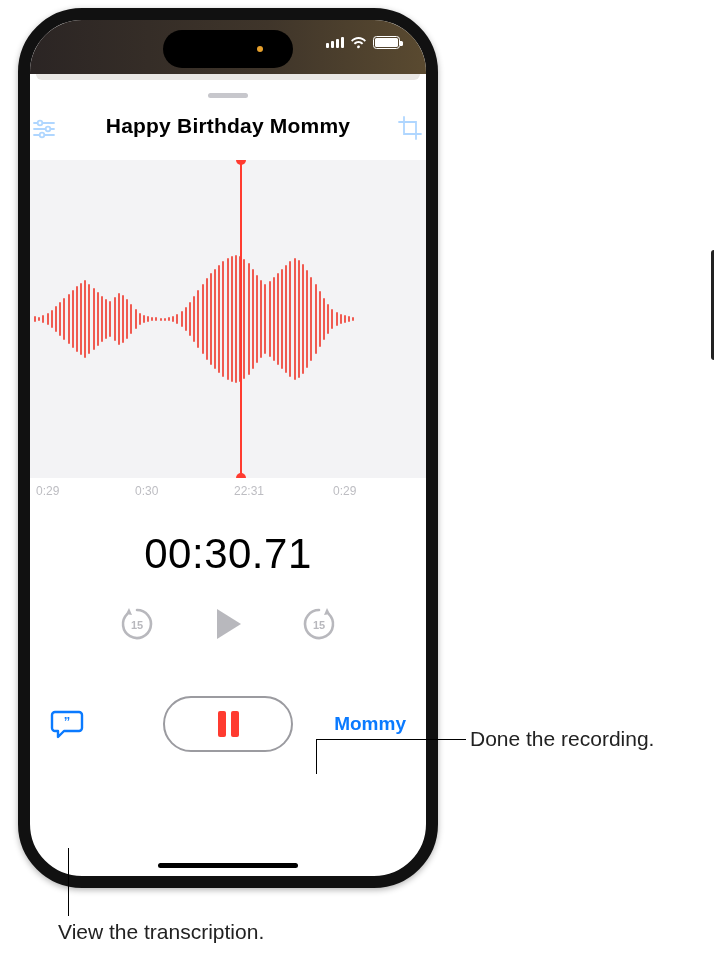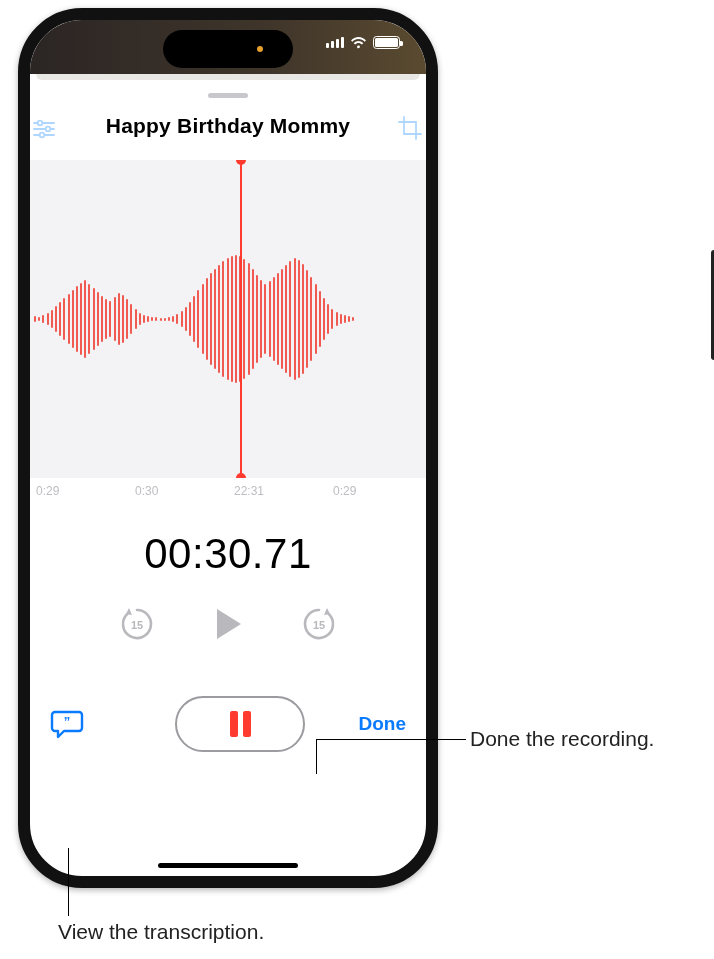--- a/index.html
+++ b/index.html
@@ -297,21 +297,21 @@
           <path d="M5 3h24a3 3 0 0 1 3 3v13a3 3 0 0 1-3 3H14l-6 6v-6H5a3 3 0 0 1-3-3V6a3 3 0 0 1 3-3z" fill="none" stroke="#0a7aff" stroke-width="2.4" stroke-linejoin="round"></path>
           <text x="17" y="17" text-anchor="middle" font-size="13" fill="#0a7aff" font-weight="700">”</text>
         </svg>
     </div>
     <div class="pause-btn">
       <div class="pause-bars">
           <span></span>
           <span></span>
         </div>
     </div>
-    <div class="done-btn">Done</div>
+    <div class="done-btn">Mommy</div>
   </div>
 
   <div class="home-indicator"></div>
 </div>
 
 <div class="side-btn right"></div>
 
 <div class="lead lead-1a"></div>
 <div class="lead lead-1b"></div>
 <div class="callout callout-1">Done the recording.</div>

